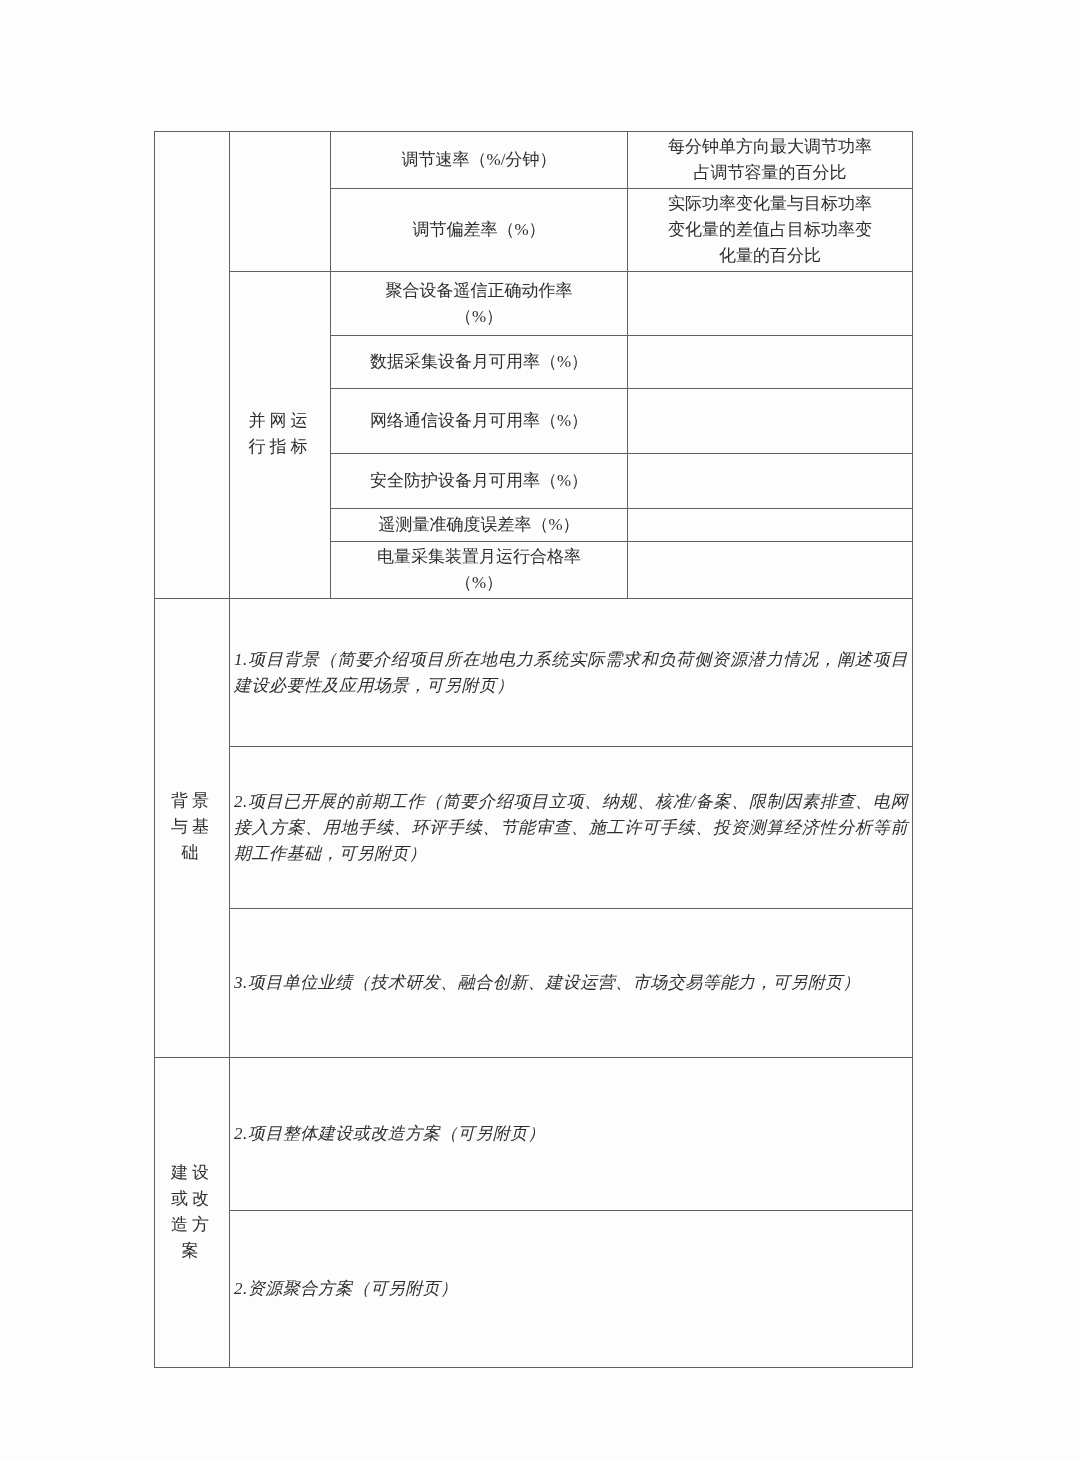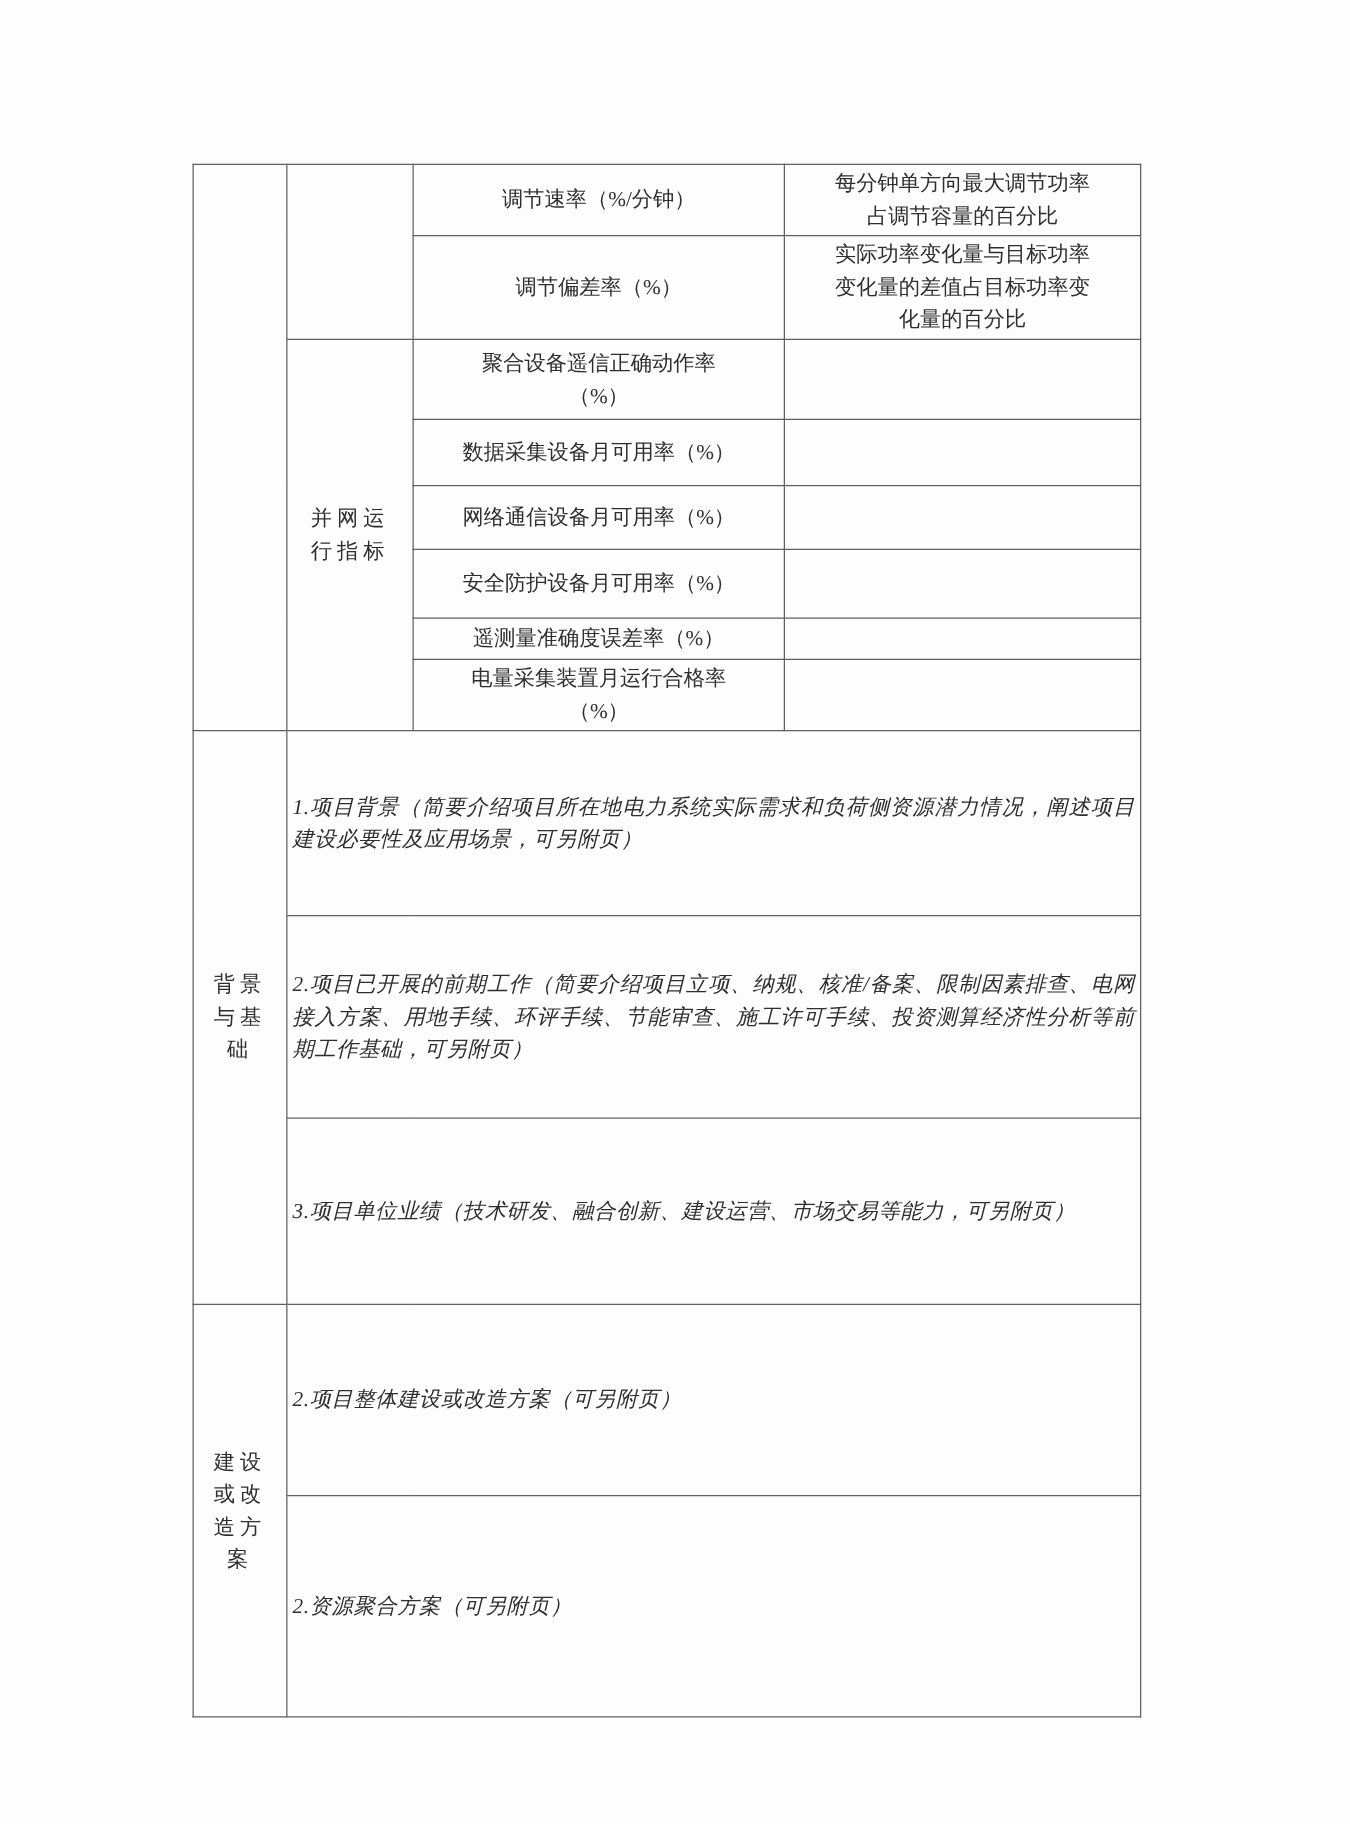--- a/index.html
+++ b/index.html
@@ -45,20 +45,21 @@
   .pre {
     white-space: pre-line;
   }
   
   .hdr {
     text-align: center;
     letter-spacing: 4px;
     line-height: 33px;
     white-space: pre-line;
     padding: 2px 0;
+    font-family: Liberation Mono, monospace;
   }
   
   .para {
     text-align: justify;
     text-justify: inter-ideograph;
     line-height: 28px;
     letter-spacing: 0.5px;
     padding: 10px 16px 10px 9px;
     font-style: italic;
   }
@@ -95,21 +96,21 @@
       <td rowspan="6" class="hdr">并网运
 行指标</td>
       <td class="c pre">聚合设备遥信正确动作率
 （%）</td>
       <td></td>
     </tr>
     <tr style="height:53px">
       <td class="c">数据采集设备月可用率（%）</td>
       <td></td>
     </tr>
-    <tr style="height:51px">
+    <tr style="height:65px">
       <td class="c">网络通信设备月可用率（%）</td>
       <td></td>
     </tr>
     <tr style="height:55px">
       <td class="c">安全防护设备月可用率（%）</td>
       <td></td>
     </tr>
     <tr style="height:33px">
       <td class="c">遥测量准确度误差率（%）</td>
       <td></td>
@@ -133,19 +134,19 @@
       <td colspan="3" class="para">3.项目单位业绩（技术研发、融合创新、建设运营、市场交易等能力，可另附页）</td>
     </tr>
 
     <tr style="height:153px">
       <td rowspan="2" class="hdr">建设
 或改
 造方
 案</td>
       <td colspan="3" class="para">2.项目整体建设或改造方案（可另附页）</td>
     </tr>
-    <tr style="height:177px">
+    <tr style="height:157px">
       <td colspan="3" class="para">2.资源聚合方案（可另附页）</td>
     </tr>
   </tbody>
     </table>
 
 </div>
 
 </body></html>

